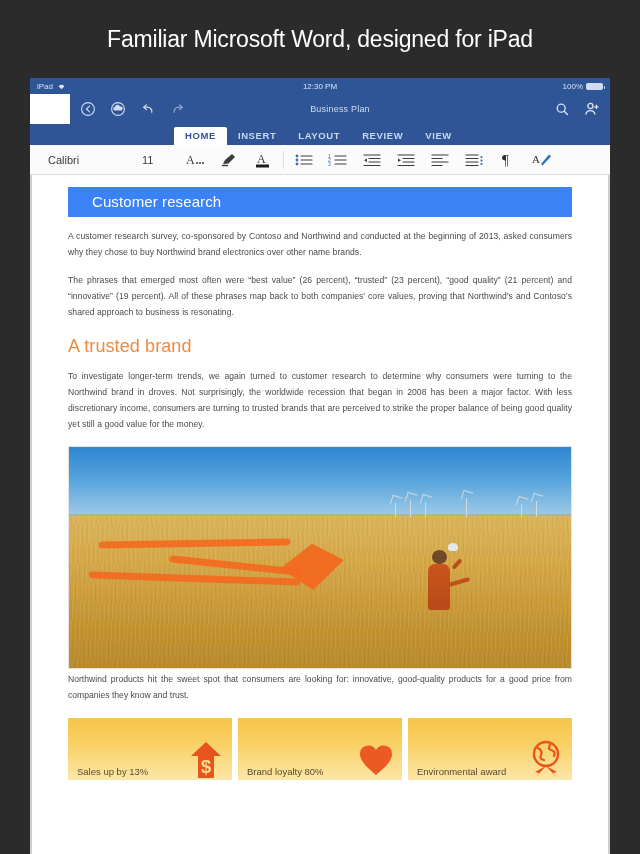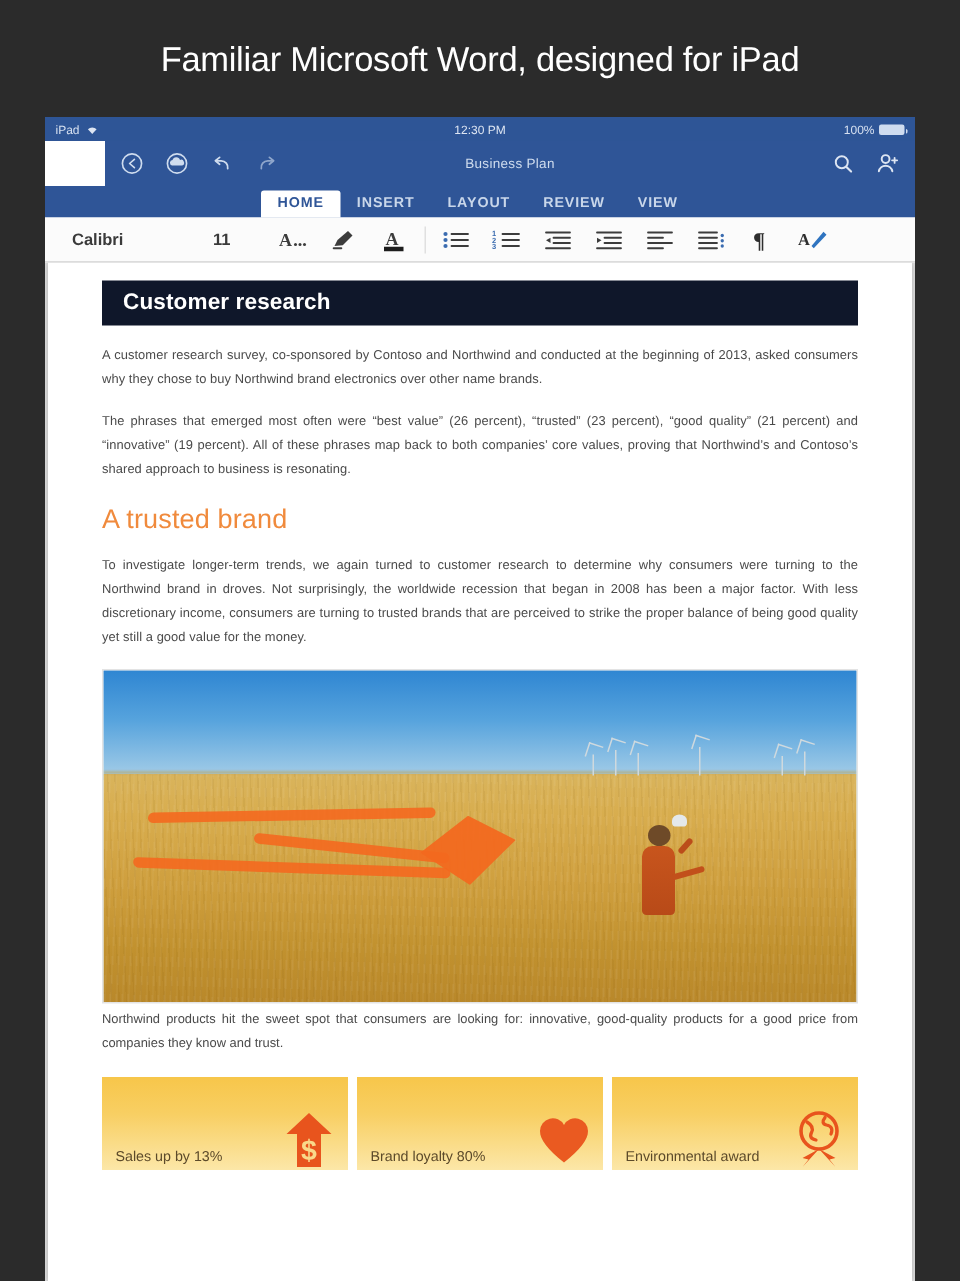--- a/index.html
+++ b/index.html
@@ -78,21 +78,21 @@
   }
   .tab.active {
     background: #ffffff; color: #2f5597;
     border-radius: 2px 2px 0 0;
   }
   
   .fmtbar {
     height: 30px; background: #fbfbfb;
     border-bottom: 1px solid #dcdcdc;
     display: flex; align-items: center;
-    padding: 0 8px; gap: 0; font-weight: bold;
+    padding: 0 8px; gap: 0;
   }
   .font-name {
     font-size: 11px; color: #3a3a3a;
     padding-left: 10px; width: 104px;
   }
   .font-size {
     font-size: 11px; color: #3a3a3a;
     width: 36px; text-align: left;
   }
   .fdiv { width: 1px; height: 18px; background: #e0e0e0; margin: 0 3px; }
@@ -110,26 +110,25 @@
     overflow: hidden;
   }
   .page {
     position: absolute;
     left: 2px; right: 2px; top: 0; bottom: 0;
     background: #ffffff;
     padding: 12px 36px 0 36px;
     box-shadow: 0 0 3px rgba(0,0,0,.18);
   }
   .h1-banner {
-    background: #0f172a;
+    background: #3b82f6;
     color: #ffffff;
     font-size: 15px;
-    padding: 6px 10px 7px 14px;
+    padding: 6px 10px 7px 24px;
     letter-spacing: .1px;
-    font-weight: bold;
   }
   p.body {
     font-size: 8.6px;
     line-height: 1.85;
     color: #4a4a4a;
     text-align: justify;
     margin-top: 12px;
     letter-spacing: .05px;
   }
   h2.sub {

